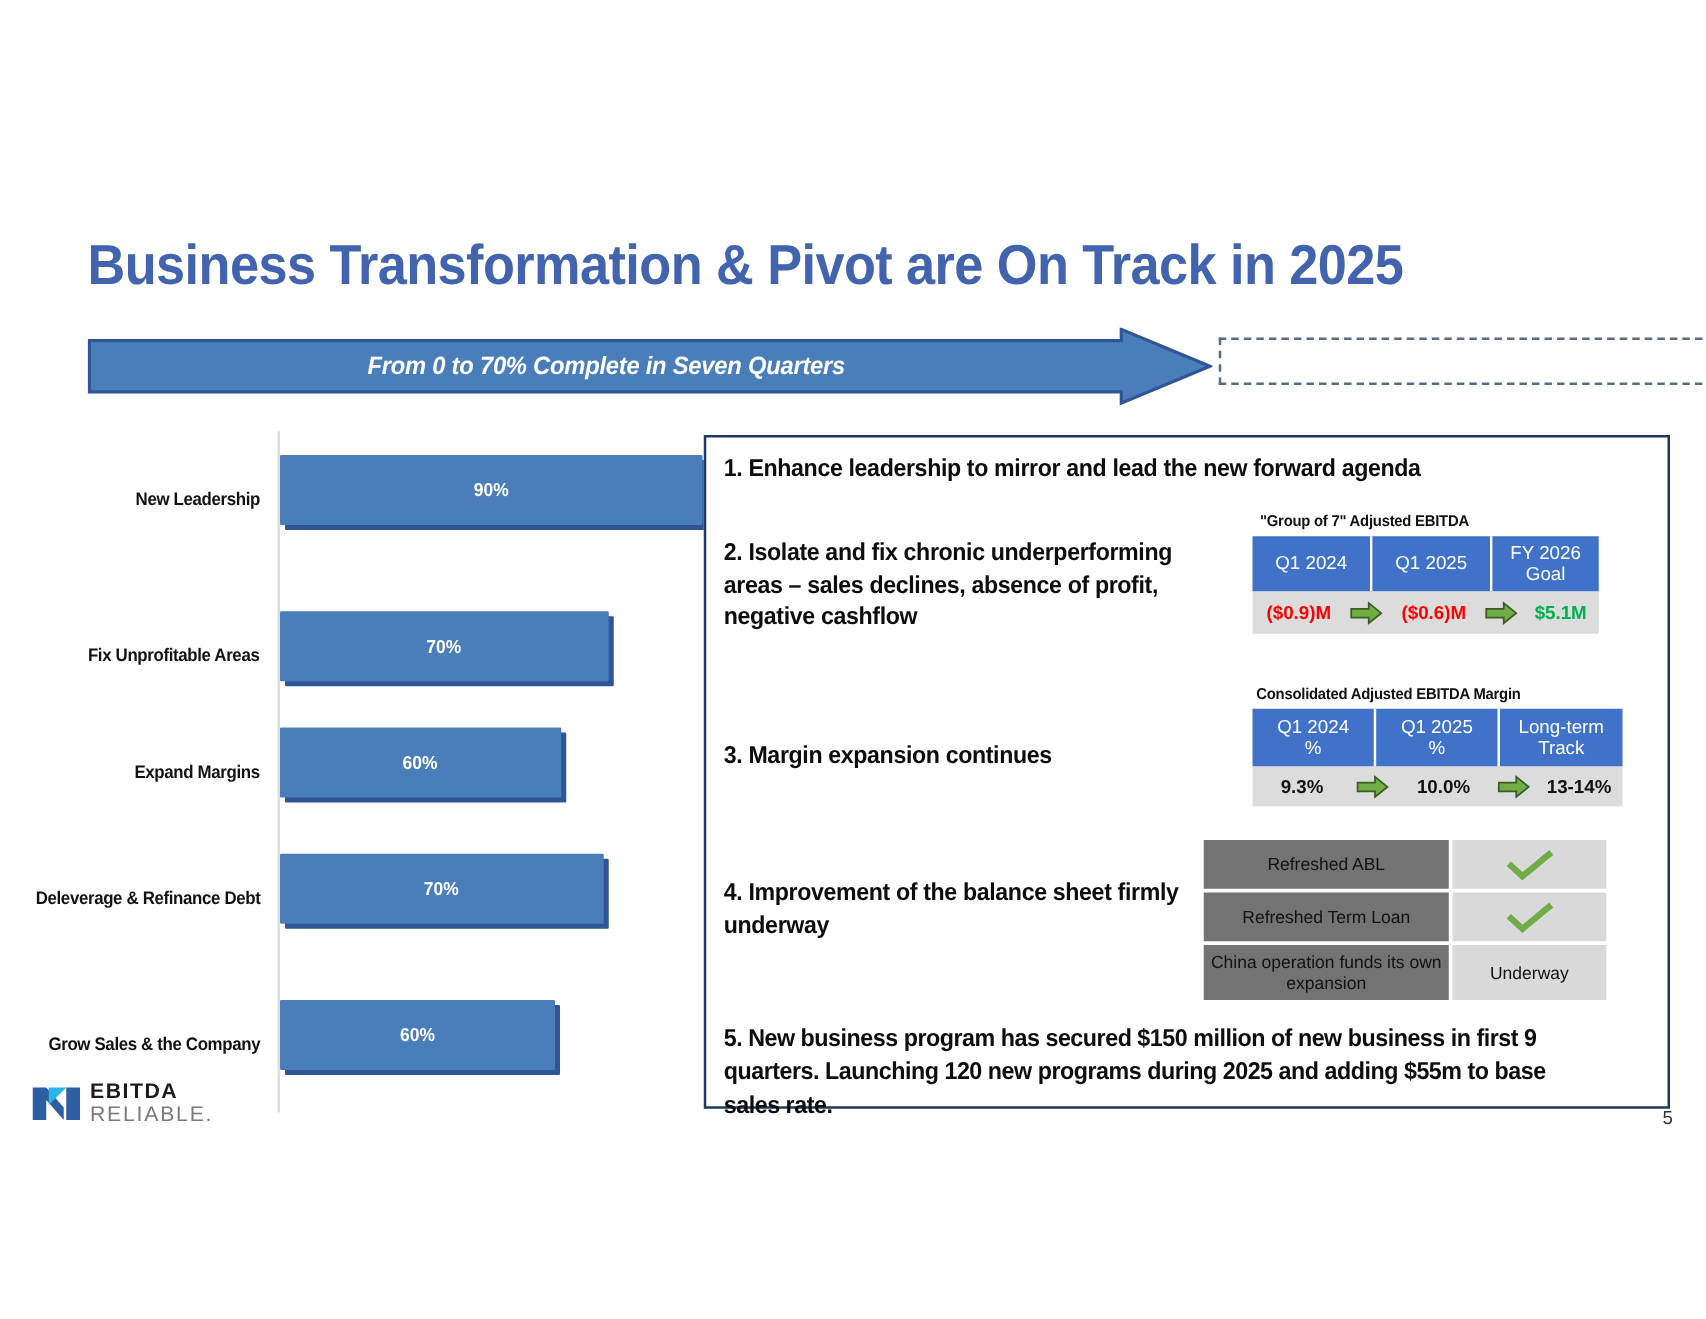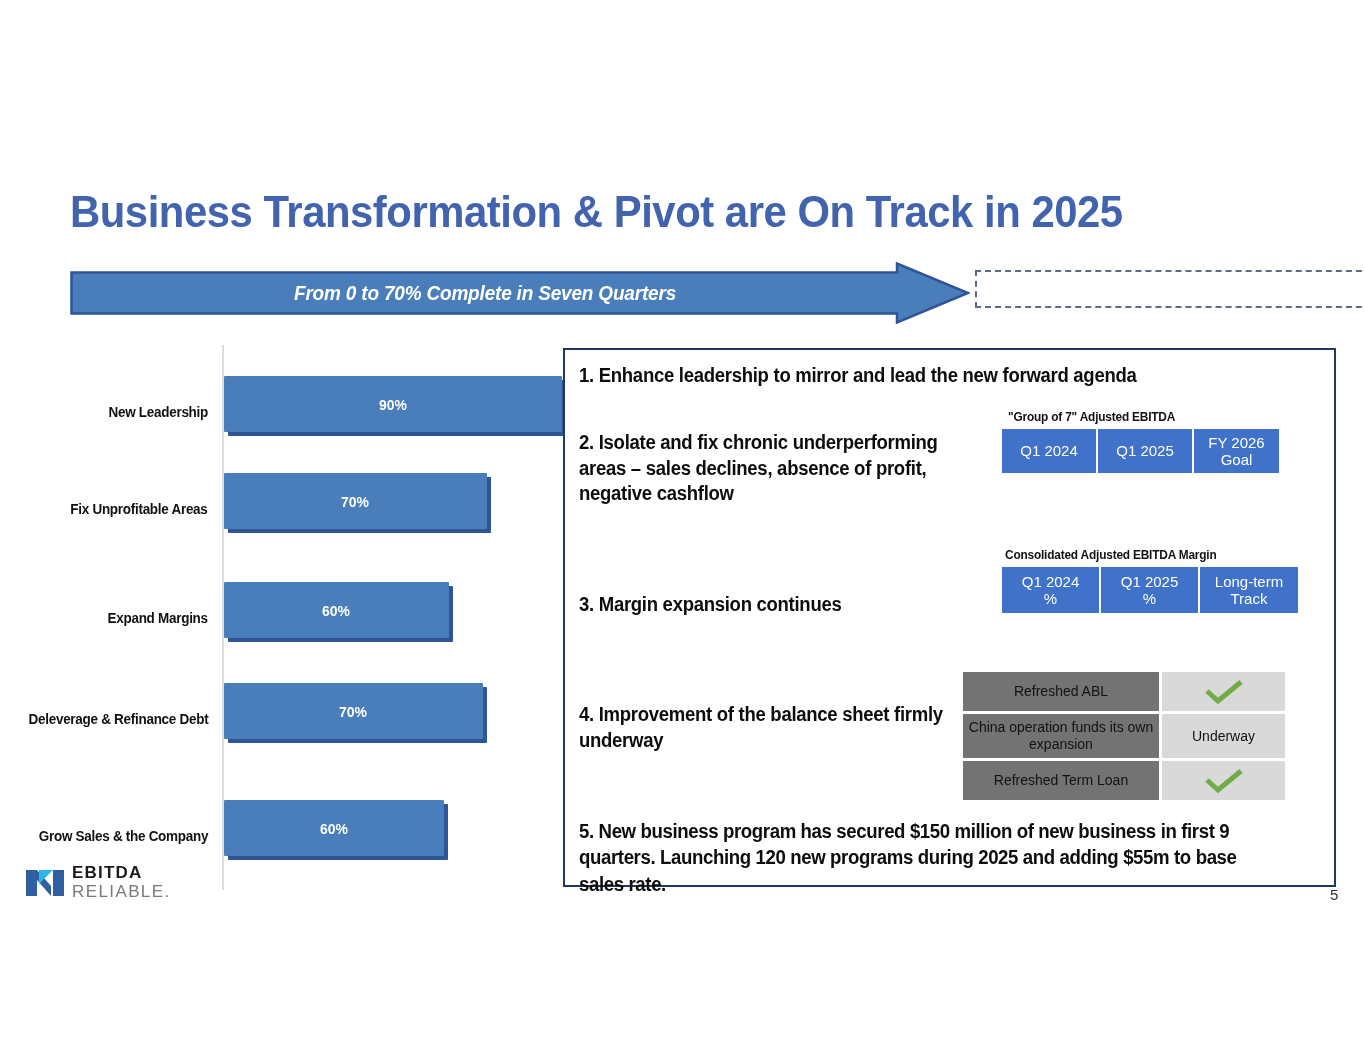--- a/index.html
+++ b/index.html
@@ -135,31 +135,31 @@
     <svg width="900" height="62" viewBox="0 0 900 62" xmlns="http://www.w3.org/2000/svg">
       <polygon points="1.5,10.5 827,10.5 827,1.5 898,31 827,60.5 827,51.5 1.5,51.5" fill="#4A7EBB" stroke="#2F5597" stroke-width="2.5" stroke-linejoin="miter"></polygon>
     </svg>
   </div>
   <div id="banner-text">From 0 to 70% Complete in Seven Quarters</div>
 </div>
 
 <div id="chart">
   <div id="chart-axis"></div>
 
-  <div class="bar-row" style="top:12px;">
+  <div class="bar-row" style="top:0px;">
     <div class="bar-label"><span>New Leadership</span></div>
     <div class="bar-outer" style="width:338px;">
       <div class="bar-shadow"></div>
       <div class="bar-fill">
         <span class="bar-value">90%</span>
       </div>
     </div>
   </div>
 
-  <div class="bar-row" style="top:109px;text-decoration:underline;">
+  <div class="bar-row" style="top:125px;text-decoration:underline;">
     <div class="bar-label"><span>Fix Unprofitable Areas</span></div>
     <div class="bar-outer" style="width:263px;">
       <div class="bar-shadow"></div>
       <div class="bar-fill">
         <span class="bar-value">70%</span>
       </div>
     </div>
   </div>
 
   <div class="bar-row" style="top:218px;">
@@ -213,63 +213,93 @@
 
   <div class="item-head" style="left:14px; top:80px; width:420px;">2. Isolate and fix chronic underperforming areas – sales declines, absence of profit, negative cashflow</div>
 
   <div class="mini-cap" style="left:443px; top:60px;">"Group of 7" Adjusted  EBITDA</div>
   <div class="mini-table" style="left:437px; top:79px; width:277px;">
     <div class="mini-head">
       <div style="width:96px;height:44px;">Q1 2024</div>
       <div style="width:96px;height:44px;">Q1 2025</div>
       <div style="width:85px;height:44px;">FY 2026 Goal</div>
     </div>
+    <div class="mini-vals" style="height:34px;">
+      <div style="width:79px;color:#FF0000;">($0.9)M</div>
+      <div class="arrow-cell">
+        <svg class="garrow" width="26" height="19" viewBox="0 0 26 19" xmlns="http://www.w3.org/2000/svg">
+          <polygon points="1,6 15,6 15,1.5 25,9.5 15,17.5 15,13 1,13" fill="#70AD47" stroke="#3B5C25" stroke-width="1.4"></polygon>
+        </svg>
+      </div>
+      <div style="width:79px;color:#FF0000;">($0.6)M</div>
+      <div class="arrow-cell">
+        <svg class="garrow" width="26" height="19" viewBox="0 0 26 19" xmlns="http://www.w3.org/2000/svg">
+          <polygon points="1,6 15,6 15,1.5 25,9.5 15,17.5 15,13 1,13" fill="#70AD47" stroke="#3B5C25" stroke-width="1.4"></polygon>
+        </svg>
+      </div>
+      <div style="width:65px;color:#00B050;">$5.1M</div>
+    </div>
   </div>
 
   <div class="item-head" style="left:14px; top:242px; width:400px;">3. Margin expansion continues</div>
 
   <div class="mini-cap" style="left:440px; top:198px;">Consolidated Adjusted  EBITDA Margin</div>
   <div class="mini-table" style="left:437px; top:217px; width:296px;">
     <div class="mini-head">
       <div style="width:99px;height:46px;flex-direction:column;">
         <span>Q1 2024</span>
         <span>%</span>
       </div>
       <div style="width:99px;height:46px;flex-direction:column;">
         <span>Q1 2025</span>
         <span>%</span>
       </div>
       <div style="width:98px;height:46px;flex-direction:column;">
         <span>Long-term</span>
         <span>Track</span>
       </div>
     </div>
+    <div class="mini-vals" style="height:32px;">
+      <div style="width:82px;color:#111;">9.3%</div>
+      <div class="arrow-cell">
+        <svg class="garrow" width="26" height="19" viewBox="0 0 26 19" xmlns="http://www.w3.org/2000/svg">
+          <polygon points="1,6 15,6 15,1.5 25,9.5 15,17.5 15,13 1,13" fill="#70AD47" stroke="#3B5C25" stroke-width="1.4"></polygon>
+        </svg>
+      </div>
+      <div style="width:82px;color:#111;">10.0%</div>
+      <div class="arrow-cell">
+        <svg class="garrow" width="26" height="19" viewBox="0 0 26 19" xmlns="http://www.w3.org/2000/svg">
+          <polygon points="1,6 15,6 15,1.5 25,9.5 15,17.5 15,13 1,13" fill="#70AD47" stroke="#3B5C25" stroke-width="1.4"></polygon>
+        </svg>
+      </div>
+      <div style="width:72px;color:#111;">13-14%</div>
+    </div>
   </div>
 
   <div class="item-head" style="left:14px; top:352px; width:400px;">4. Improvement of the balance sheet firmly underway</div>
 
   <div id="bs-table">
     <div class="bs-row">
       <div class="bs-left" style="height:39px;">Refreshed ABL</div>
       <div class="bs-right" style="height:39px;">
         <svg width="44" height="26" viewBox="0 0 44 26" xmlns="http://www.w3.org/2000/svg">
           <path d="M5 12 L16 22 L39 3" fill="none" stroke="#70AD47" stroke-width="5" stroke-linecap="butt" stroke-linejoin="miter"></path>
         </svg>
       </div>
     </div>
     <div class="bs-row">
-      <div class="bs-left" style="height:44px;">China operation funds its own expansion</div>
-      <div class="bs-right" style="height:44px;">Underway</div>
-    </div>
-    <div class="bs-row">
       <div class="bs-left" style="height:39px;">Refreshed Term Loan</div>
       <div class="bs-right" style="height:39px;">
         <svg width="44" height="26" viewBox="0 0 44 26" xmlns="http://www.w3.org/2000/svg">
           <path d="M5 12 L16 22 L39 3" fill="none" stroke="#70AD47" stroke-width="5" stroke-linecap="butt" stroke-linejoin="miter"></path>
         </svg>
       </div>
     </div>
+    <div class="bs-row">
+      <div class="bs-left" style="height:44px;">China operation funds its own expansion</div>
+      <div class="bs-right" style="height:44px;">Underway</div>
+    </div>
   </div>
 
   <div id="item5">5. New business program has secured $150 million of new business in first 9 quarters. Launching 120 new programs during 2025 and adding $55m to base sales rate.</div>
 </div>
 
 <div id="page-number">5</div>
 
 </body></html>

